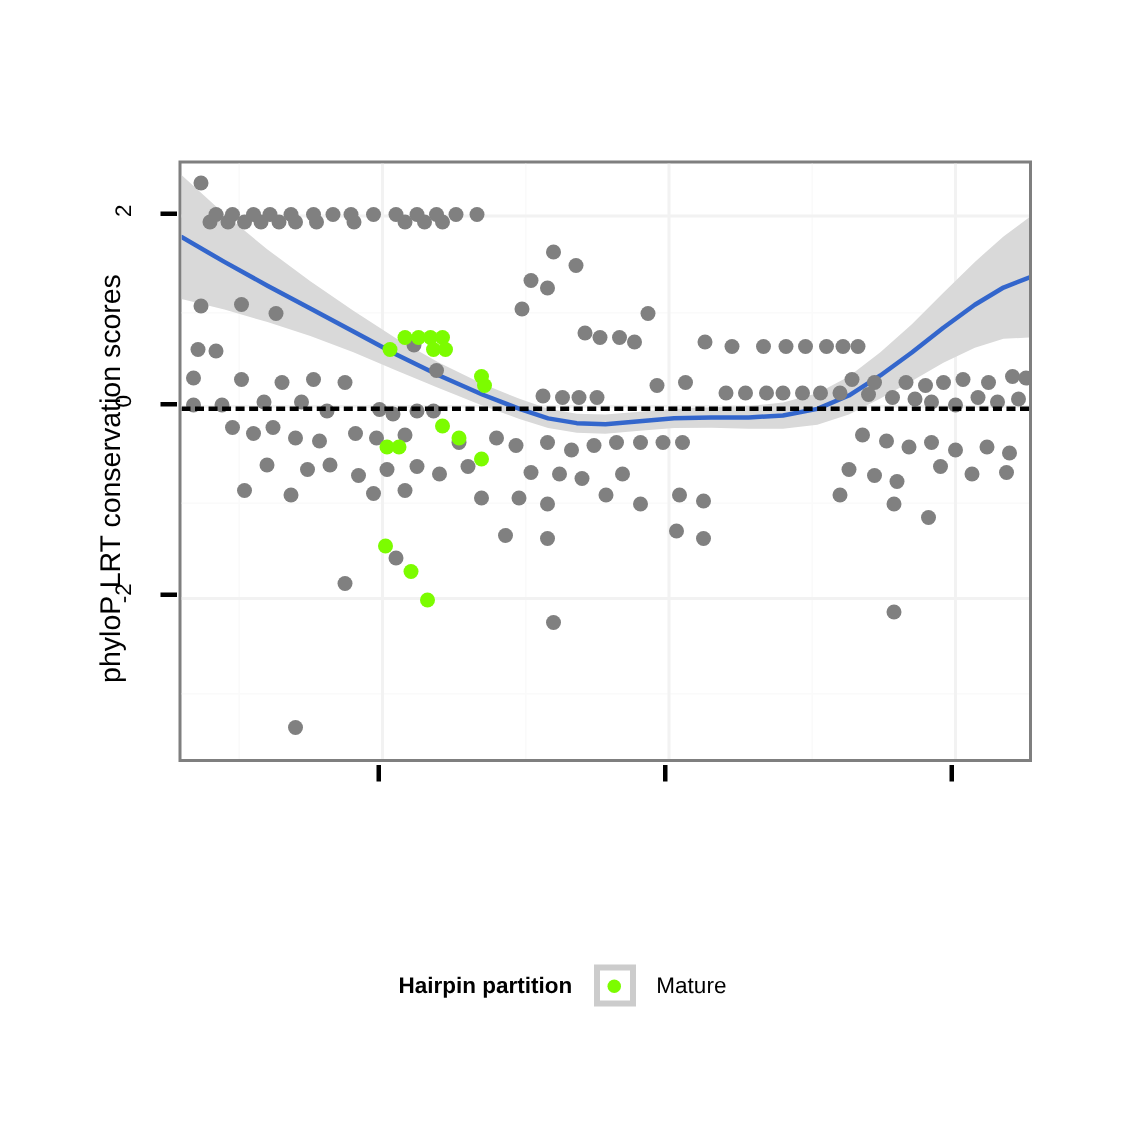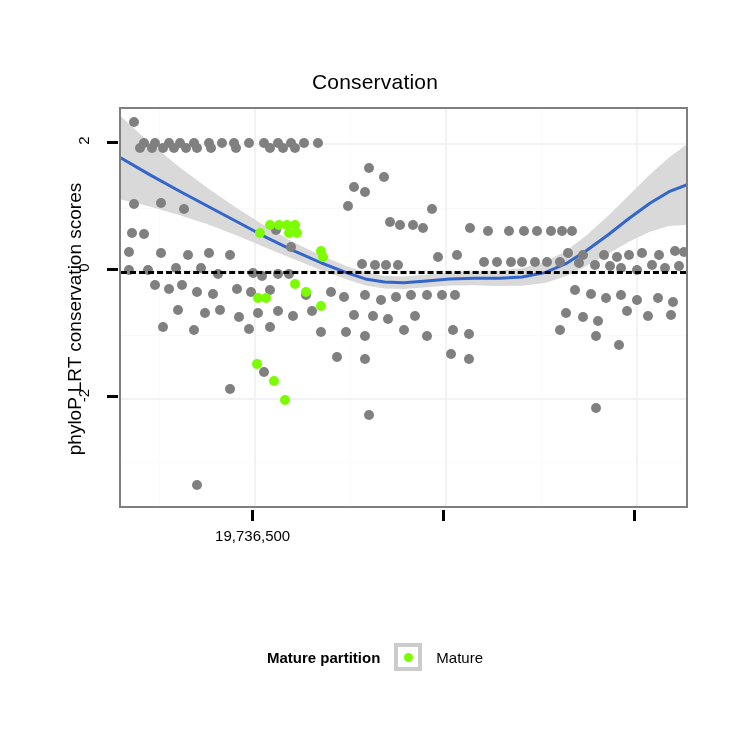--- a/index.html
+++ b/index.html
@@ -50,21 +50,20 @@
   #legend-key{width:28px;height:28px;background:#fff;border:4px solid #cccccc;
               box-sizing:border-box;display:flex;align-items:center;justify-content:center;}
   #legend-key-dot{width:9px;height:9px;border-radius:50%;background:#7CFC00;}
   #legend-label{font-size:15px;color:#000;}
 </style>
 </head>
 <body>
 
 <div id="root">
 
-  <div id="plot-title">Conservation</div>
 
   <div id="panel">
     <div id="panel-inner">
         <div class="grid-minor-y" style="top: 98.6587px;"></div>
         <div class="grid-minor-y" style="top: 225.96px;"></div>
         <div class="grid-minor-y" style="top: 353.262px;"></div>
         <div class="grid-minor-x" style="left: 38.1879px;"></div>
         <div class="grid-minor-x" style="left: 229.128px;"></div>
         <div class="grid-minor-x" style="left: 420.067px;"></div>
         <div class="grid-major-y" style="top: 34.0079px;"></div>
@@ -258,30 +257,29 @@
         <div id="zero-line" style="top: 162.31px;"></div>
       </div>
   </div>
 
   <div id="y-axis-title">phyloP LRT conservation scores</div>
 
   <div id="y-axis"></div>
   <div id="x-axis"></div>
 
   <div id="legend">
-    <span id="legend-title">Mature partition</span>
+    <span id="legend-title">Hairpin partition</span>
     <span id="legend-key">
       <span id="legend-key-dot"></span>
     </span>
     <span id="legend-label">Mature</span>
   </div>
 
 <div class="ytick-mark" style="left: 107px; top: 140.508px;"></div>
     <div class="ytick-label" style="width: 40px; left: 63px; top: 132.008px; transform: rotate(-90deg);">2</div>
     <div class="ytick-mark" style="left: 107px; top: 267.81px;"></div>
     <div class="ytick-label" style="width: 40px; left: 63px; top: 259.31px; transform: rotate(-90deg);">0</div>
     <div class="ytick-mark" style="left: 107px; top: 395.111px;"></div>
     <div class="ytick-label" style="width: 40px; left: 63px; top: 386.611px; transform: rotate(-90deg);">-2</div>
     <div class="xtick-mark" style="left: 251.158px; top: 510px;"></div>
-    <div class="xtick-label" style="width: 160px; left: 172.658px; top: 527px;">19,736,500</div>
     <div class="xtick-mark" style="left: 442.097px; top: 510px;"></div>
     <div class="xtick-mark" style="left: 633.037px; top: 510px;"></div>
   </div>
 
 </body></html>

